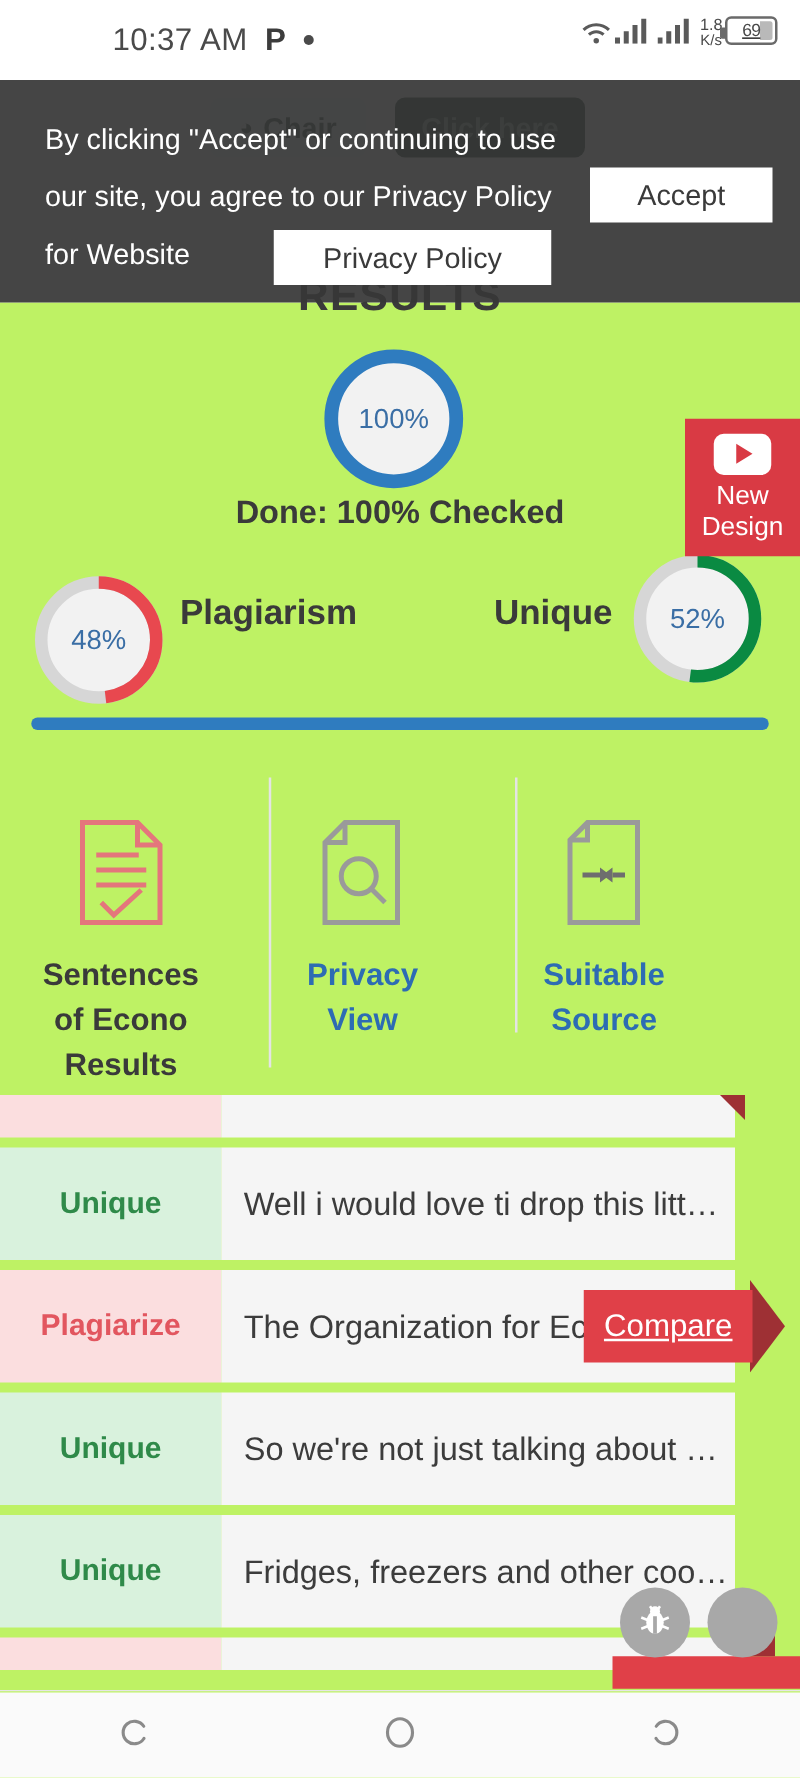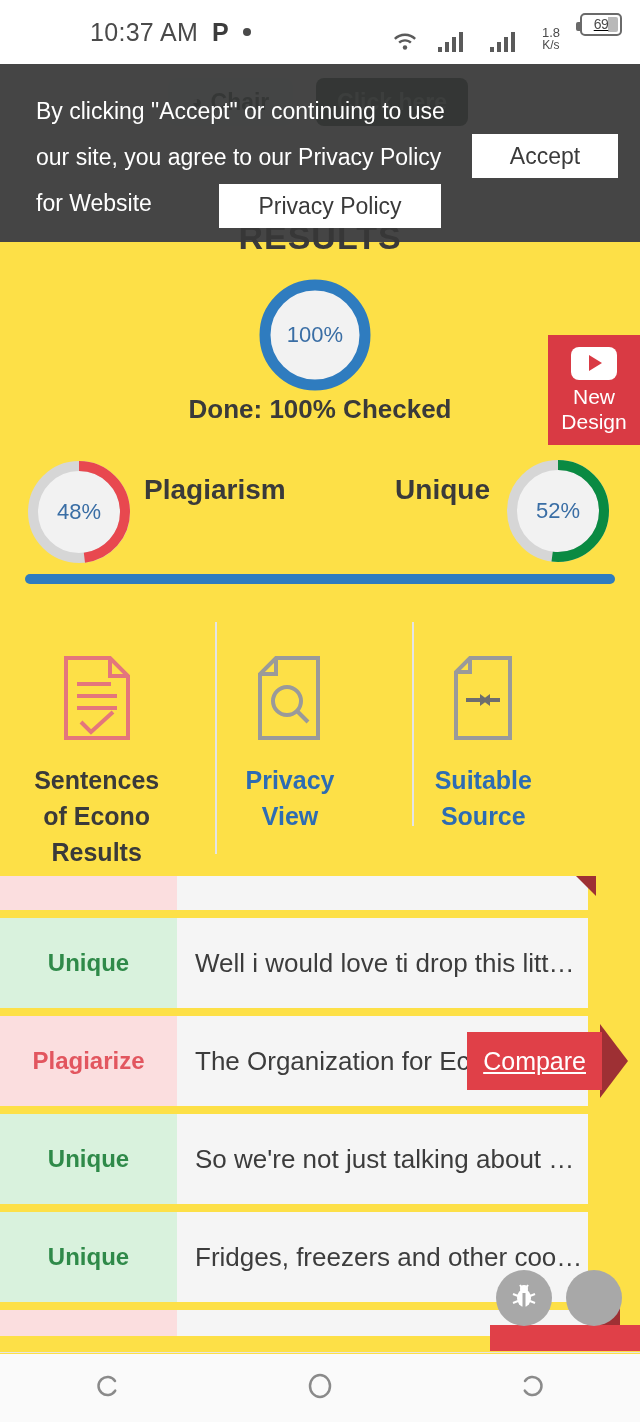--- a/index.html
+++ b/index.html
@@ -2,32 +2,32 @@
 <html><head>
 <meta charset="utf-8">
 <style>
   * { box-sizing: border-box; margin: 0; padding: 0; }
   html, body {
     width: 640px; height: 1422px;
     background: #ffffff;
     font-family: "Liberation Sans", sans-serif;
     overflow: hidden;
   }
-  .screen { position: relative; width: 640px; height: 1422px; background:#fde047; }
+  .screen { position: relative; width: 640px; height: 1422px; background:#bef264; }
 
   
   .statusbar {
     position: absolute; top: 0; left: 0; width: 640px; height: 64px;
     background: #ffffff; display: flex; align-items: center;
   }
   .sb-left { display:flex; align-items:center; gap:14px; margin-left:90px; }
   .sb-time { font-size: 25px; color:#4a4a4a; letter-spacing:.3px; }
   .sb-p { font-size:25px; font-weight:bold; color:#3c3c3c; }
   .sb-dot { width:8px; height:8px; border-radius:50%; background:#4a4a4a; }
-  .sb-right { position:absolute; right:18px; display:flex; align-items:flex-end; gap:20px; }
+  .sb-right { position:absolute; right:18px; display:flex; gap:2px; }
   .wifi svg, .bars svg { display:block; }
   .sb-rate { display:flex; flex-direction:column; align-items:center; line-height:1;
              font-size:12px; color:#4a4a4a; margin-bottom:1px; }
   .sb-rate .n { font-size:13px; }
   .sb-rate .u { font-size:12px; }
   .battery { position:relative; width:42px; height:23px; border:2px solid #6a6a6a;
              border-radius:5px; display:flex; align-items:center; justify-content:center;
              margin-bottom:16px;text-decoration:underline; }
   .battery:before { content:""; position:absolute; left:-6px; top:7px; width:4px; height:9px;
              border-radius:2px 0 0 2px; background:#6a6a6a; }
@@ -83,21 +83,21 @@
     font-size:22px; color:#3a6ea5;
   }
   .main-donut { position:absolute; left:255px; top:33px; width:120px; height:120px; }
   .done-text { position:absolute; top:152px; left:0; width:640px; text-align:center;
                font-size:26px; font-weight:bold; color:#3a3a3a; }
 
   .plag-row { position:absolute; top:198px; left:0; width:640px; height:120px; }
   .plag-donut { position:absolute; left:24px; top:17px; width:110px; height:110px; }
   .plag-label { position:absolute; left:144px; top:34px; font-size:28px; font-weight:bold; color:#3a3a3a; }
   .uniq-label { position:absolute; right:150px; top:34px; font-size:28px; font-weight:bold; color:#3a3a3a; }
-  .uniq-donut { position:absolute; right:27px; top:16px; width:110px; height:110px; }
+  .uniq-donut { position:absolute; right:27px; top:0; width:110px; height:110px; }
 
   .progress-track { position:absolute; top:332px; left:25px; width:590px; height:10px;
                     background:#2f7cbf; border-radius:6px; }
 
   
   .new-design {
     position:absolute; top:335px; right:0; width:92px; height:110px;
     background:#d93a44; color:#fff; display:flex; flex-direction:column;
     align-items:center; justify-content:center; gap:4px; cursor:pointer;
   }

